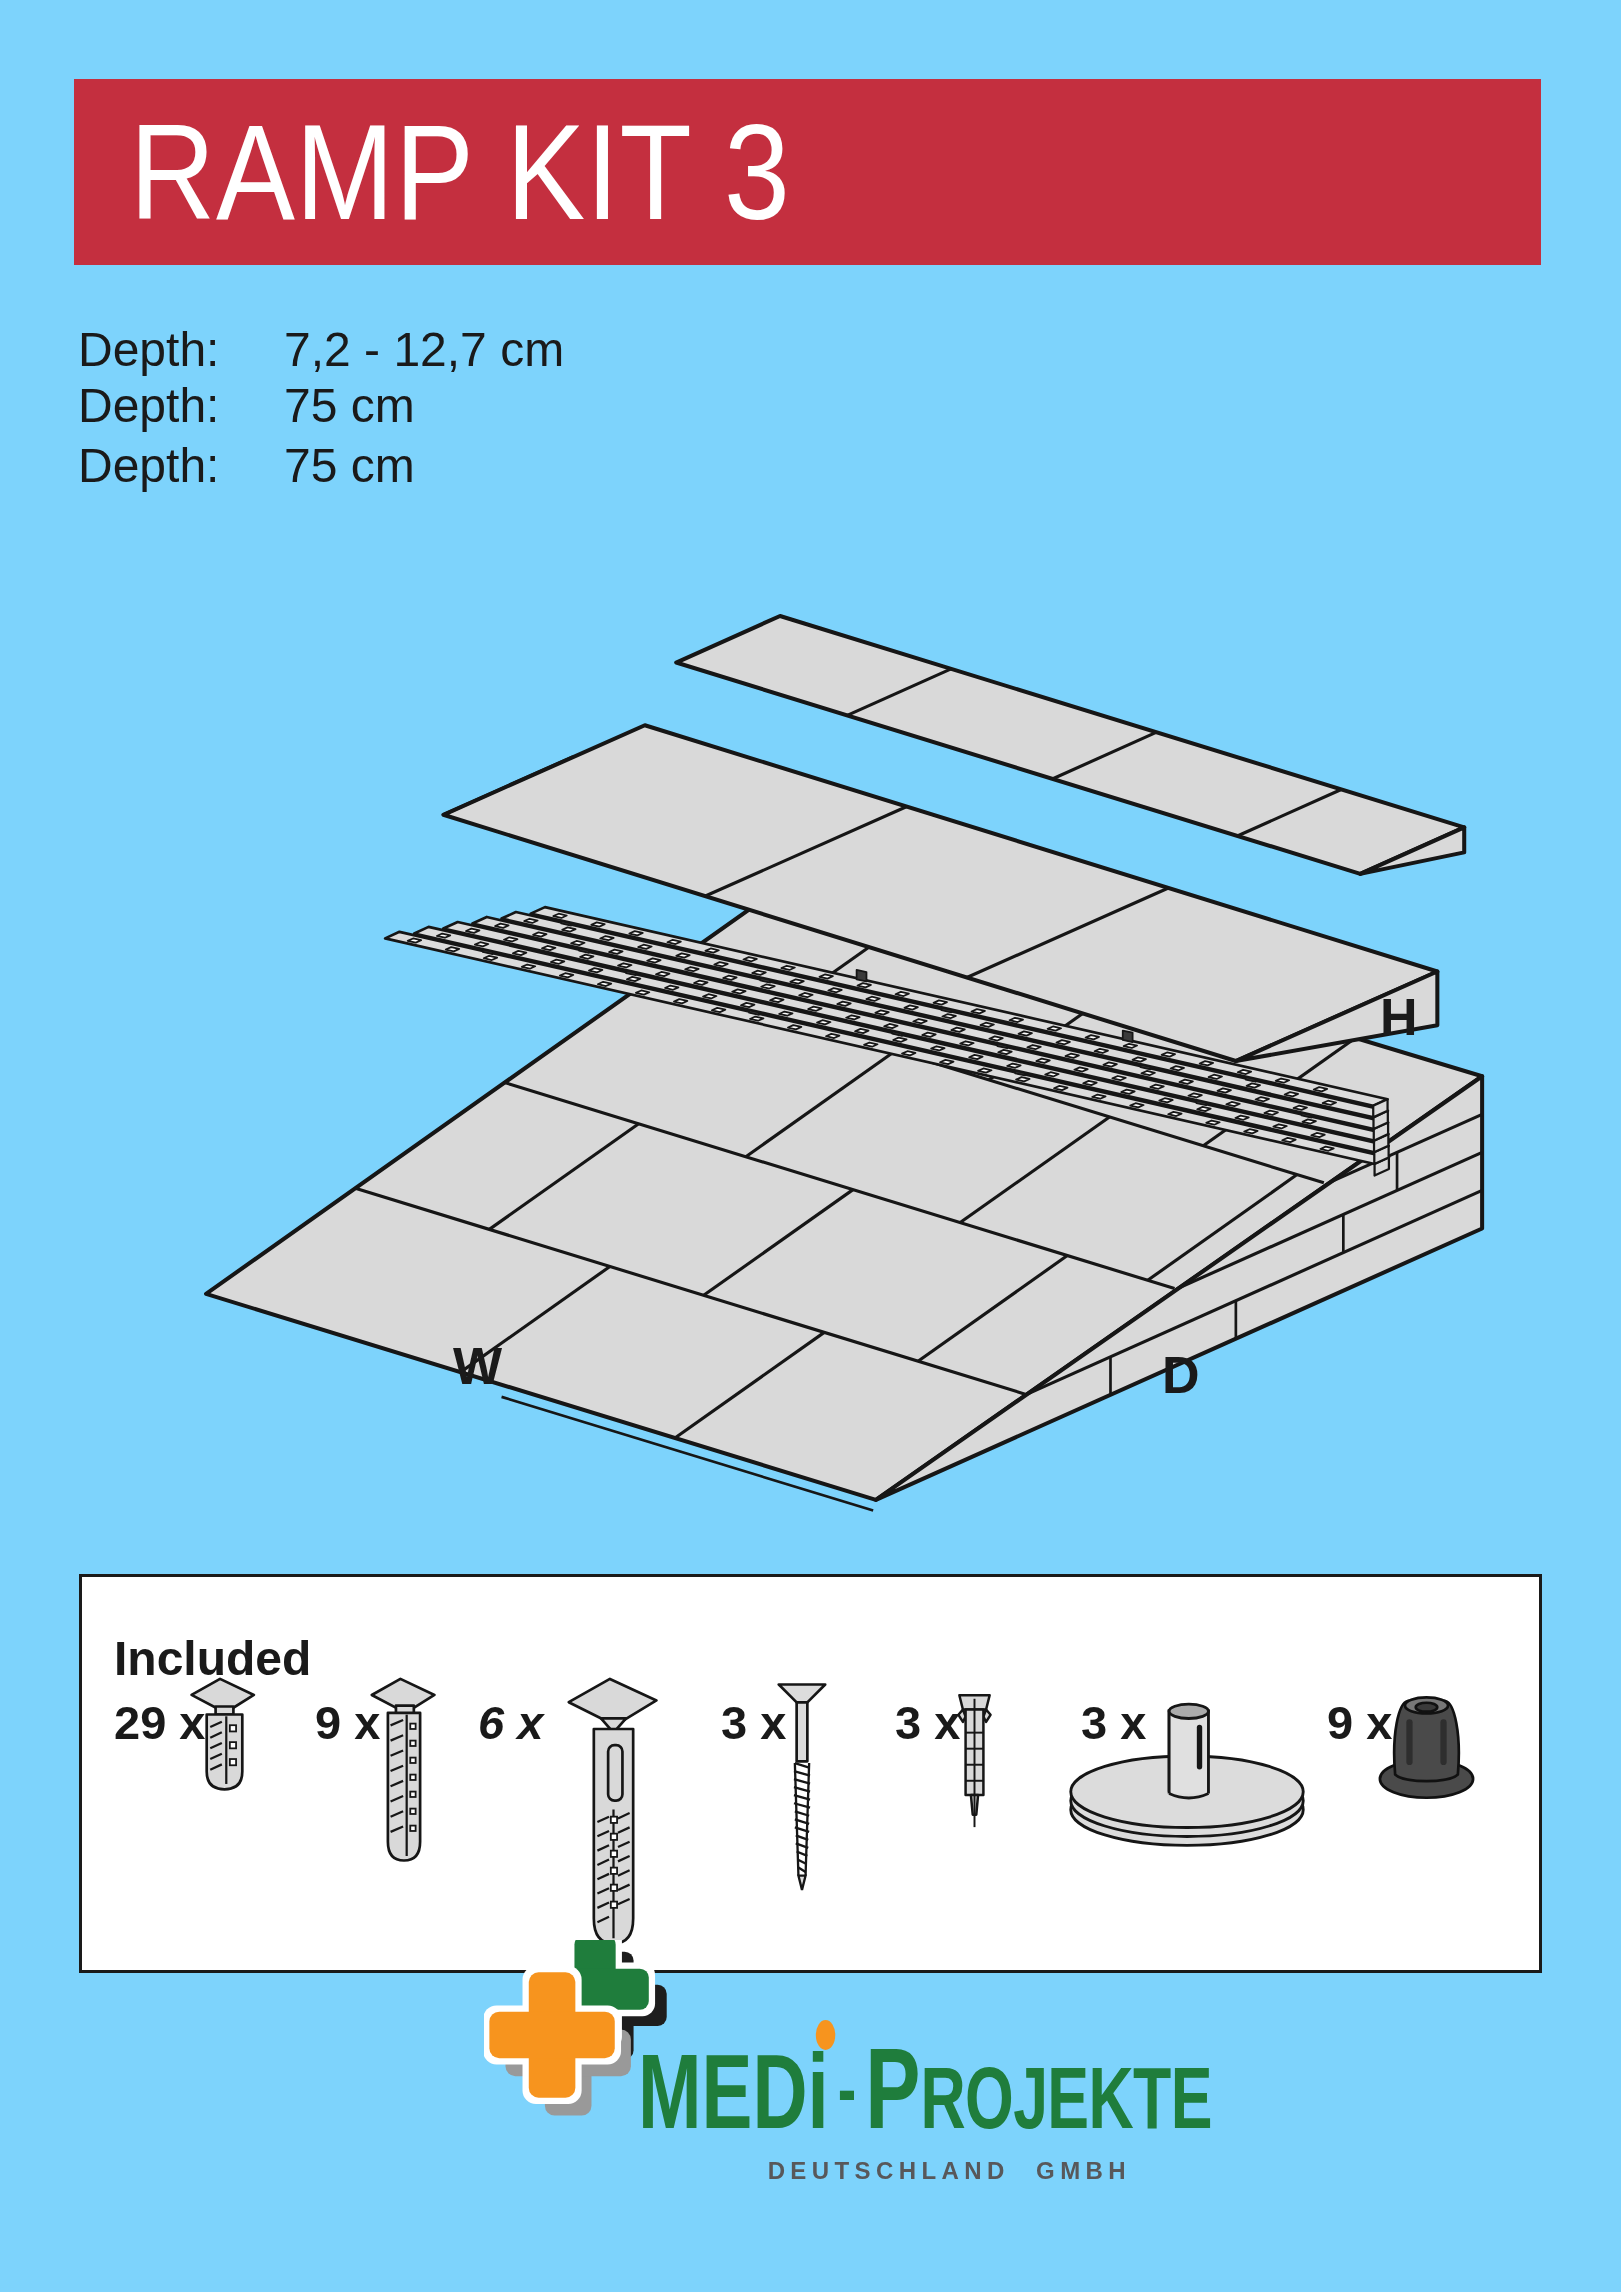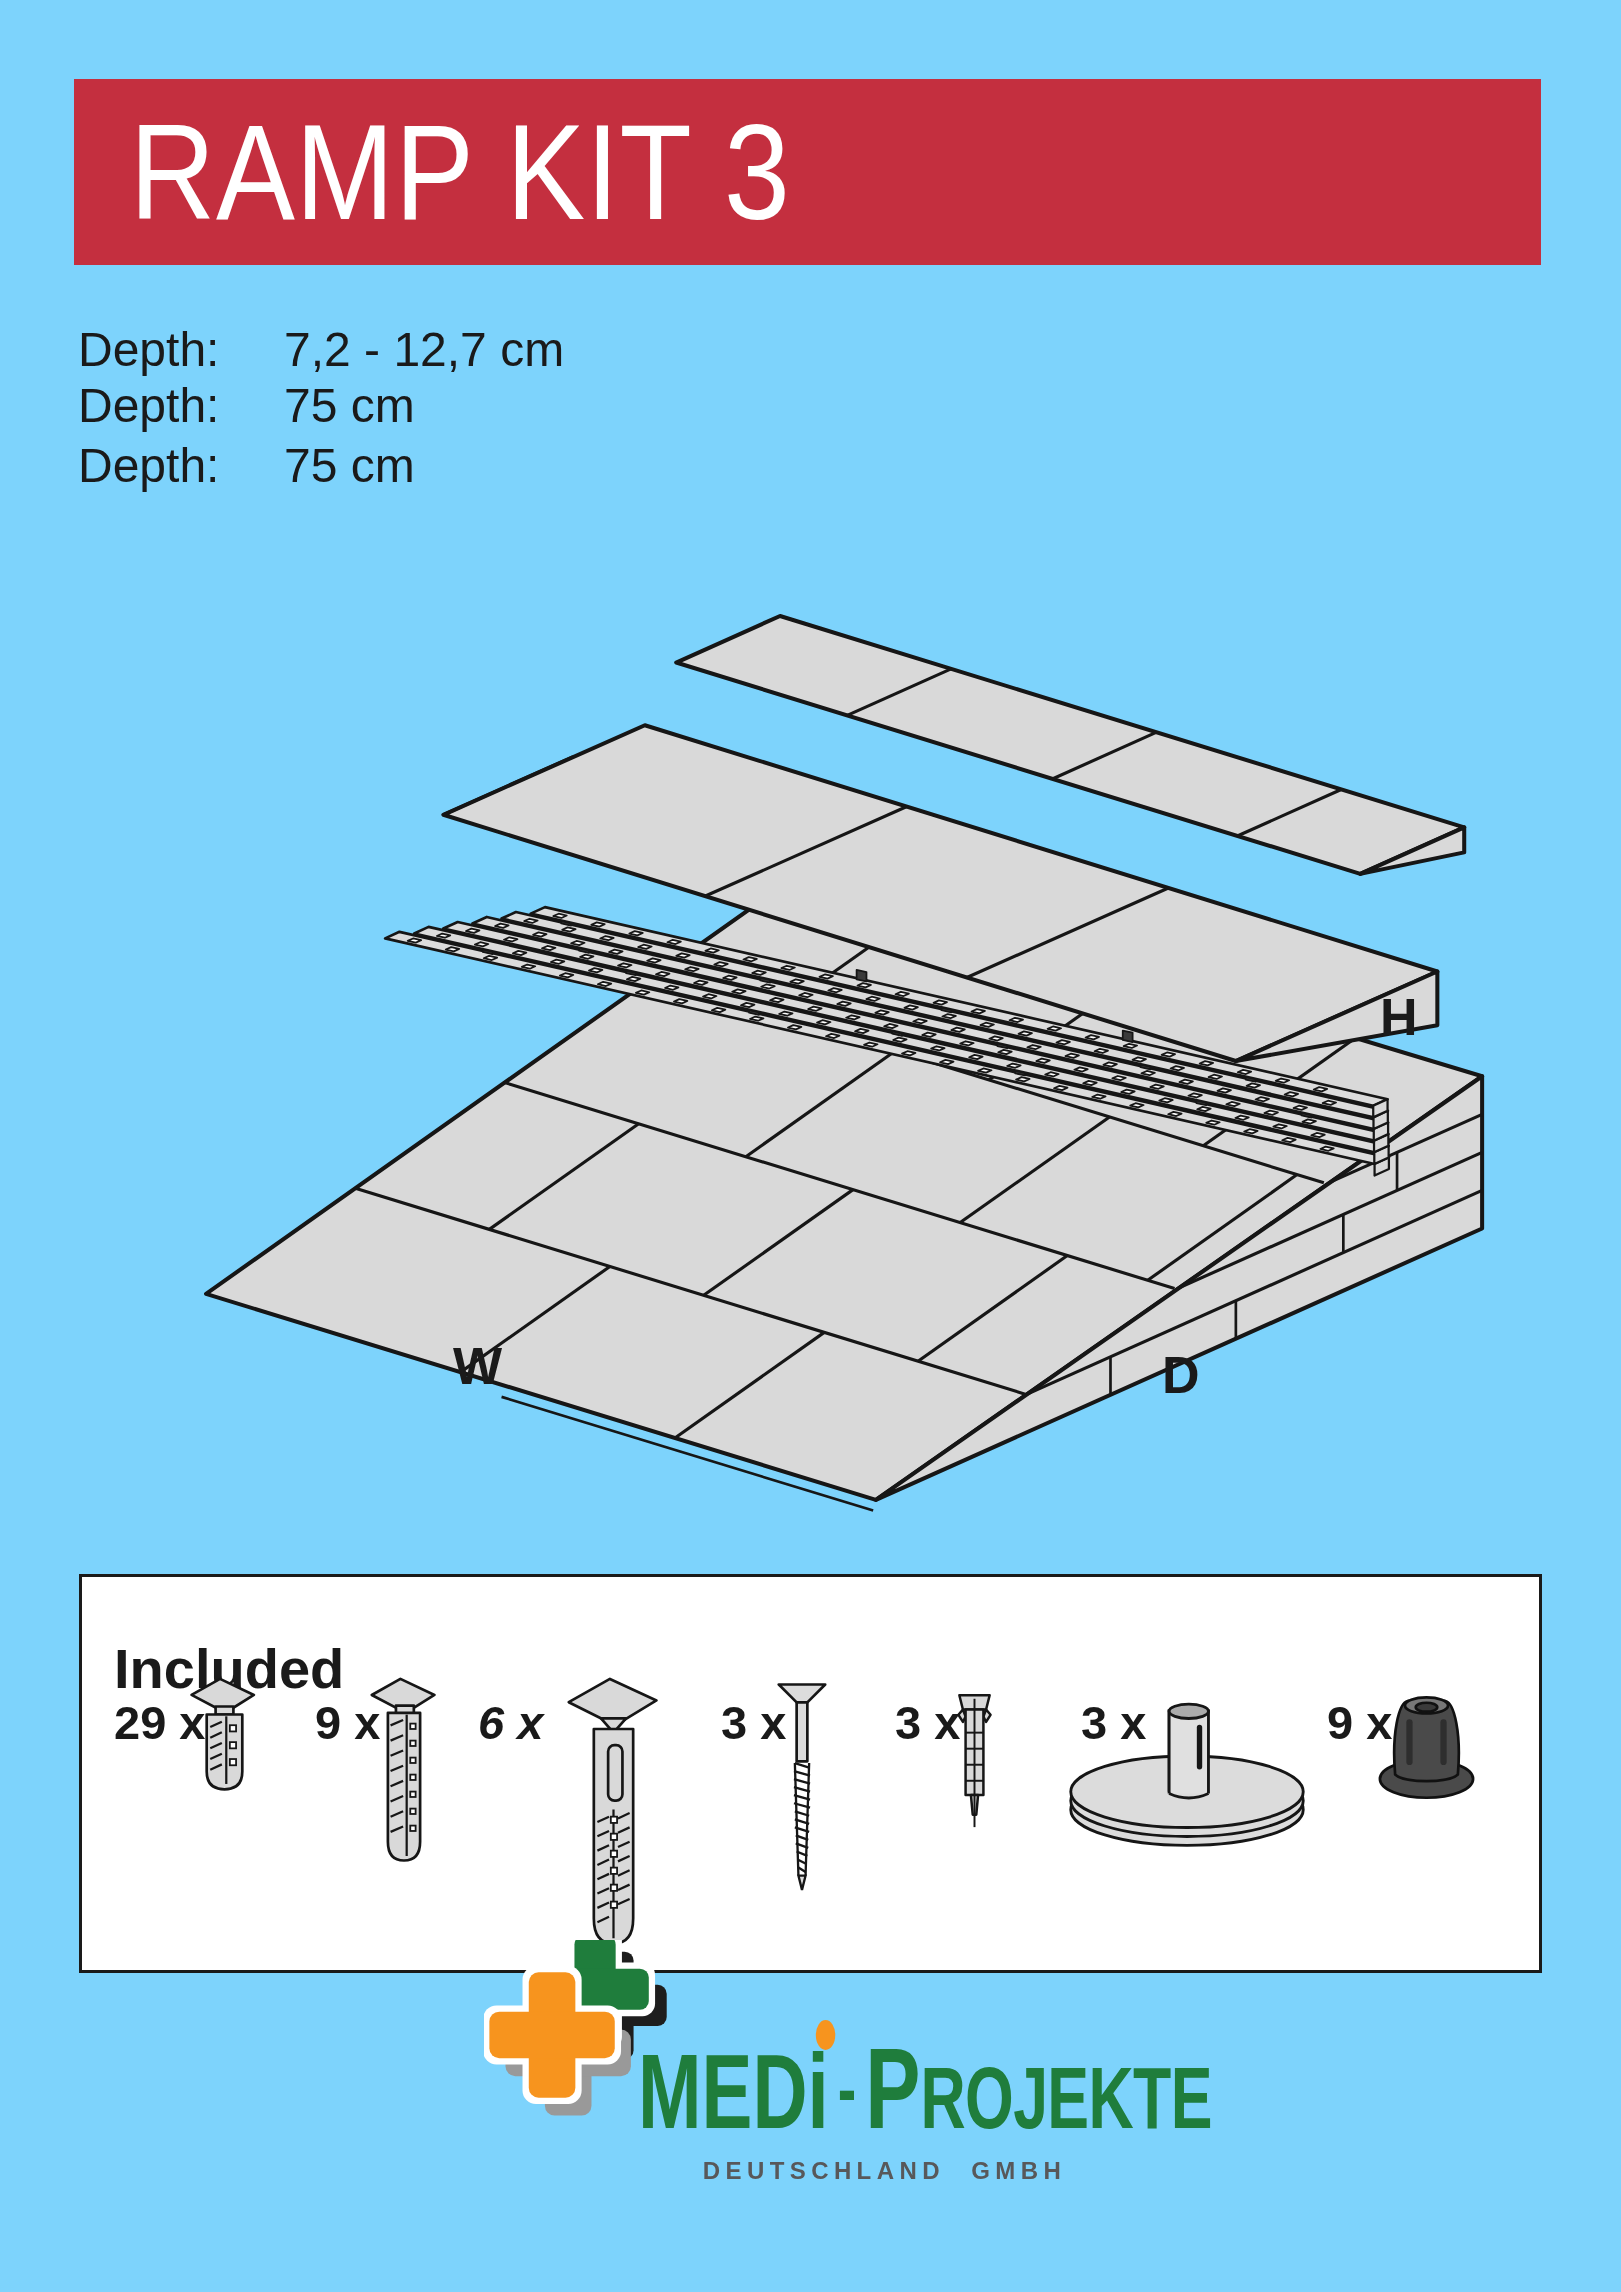--- a/index.html
+++ b/index.html
@@ -18,35 +18,35 @@
   .spec-label{position:absolute;left:0;top:0;}
   .spec-value{position:absolute;left:206px;top:0;}
 
   
   .diagram-svg{position:absolute;left:0;top:573px;width:1621px;height:994px;}
   .dim-label{position:absolute;font-size:52px;font-weight:600;line-height:1;}
 
   
   .included-box{position:absolute;left:79px;top:1574px;width:1463px;height:399px;
                 border:3.6px solid #1a1a1a;box-sizing:border-box;background:#ffffff;}
-  .included-title{position:absolute;left:32px;top:18px;font-size:56px;font-weight:bold;line-height:1;}
+  .included-title{position:absolute;left:32px;top:18px;font-size:48px;font-weight:bold;line-height:1;}
   .count-label{position:absolute;font-size:47px;font-weight:600;line-height:1;white-space:nowrap;}
   .item-icon{position:absolute;}
 
   
   .logo{position:absolute;left:484px;top:1940px;width:690px;height:253px;}
   .crosses-svg{position:absolute;left:0;top:0;width:206px;height:206px;}
   .brand{position:absolute;left:154px;top:91px;white-space:nowrap;color:#1F7D3C;font-weight:bold;
          transform:scaleX(0.72);transform-origin:0 0;line-height:1;}
   .brand-medi{font-size:106px;}
   .brand-dash{font-size:77px;vertical-align:12.5px;margin:0 12.5px;}
   .brand-p{font-size:115px;}
   .brand-rest{font-size:87px;letter-spacing:-0.9px;}
   .i-dot{position:absolute;left:247px;top:-10.7px;width:27px;height:30px;background:#F7941E;border-radius:50%;}
-  .brand-sub{position:absolute;left:154px;top:219px;width:493px;text-align:center;font-size:24px;
+  .brand-sub{position:absolute;left:154px;top:219px;width:493px;text-align:right;font-size:24px;
              font-weight:bold;letter-spacing:5.4px;word-spacing:14.3px;color:#58585A;line-height:1;white-space:nowrap;}
 </style>
 </head>
 <body>
 
 <div class="page">
 
   <header class="banner">
     <span class="banner-text">RAMP KIT 3</span>
   </header>

